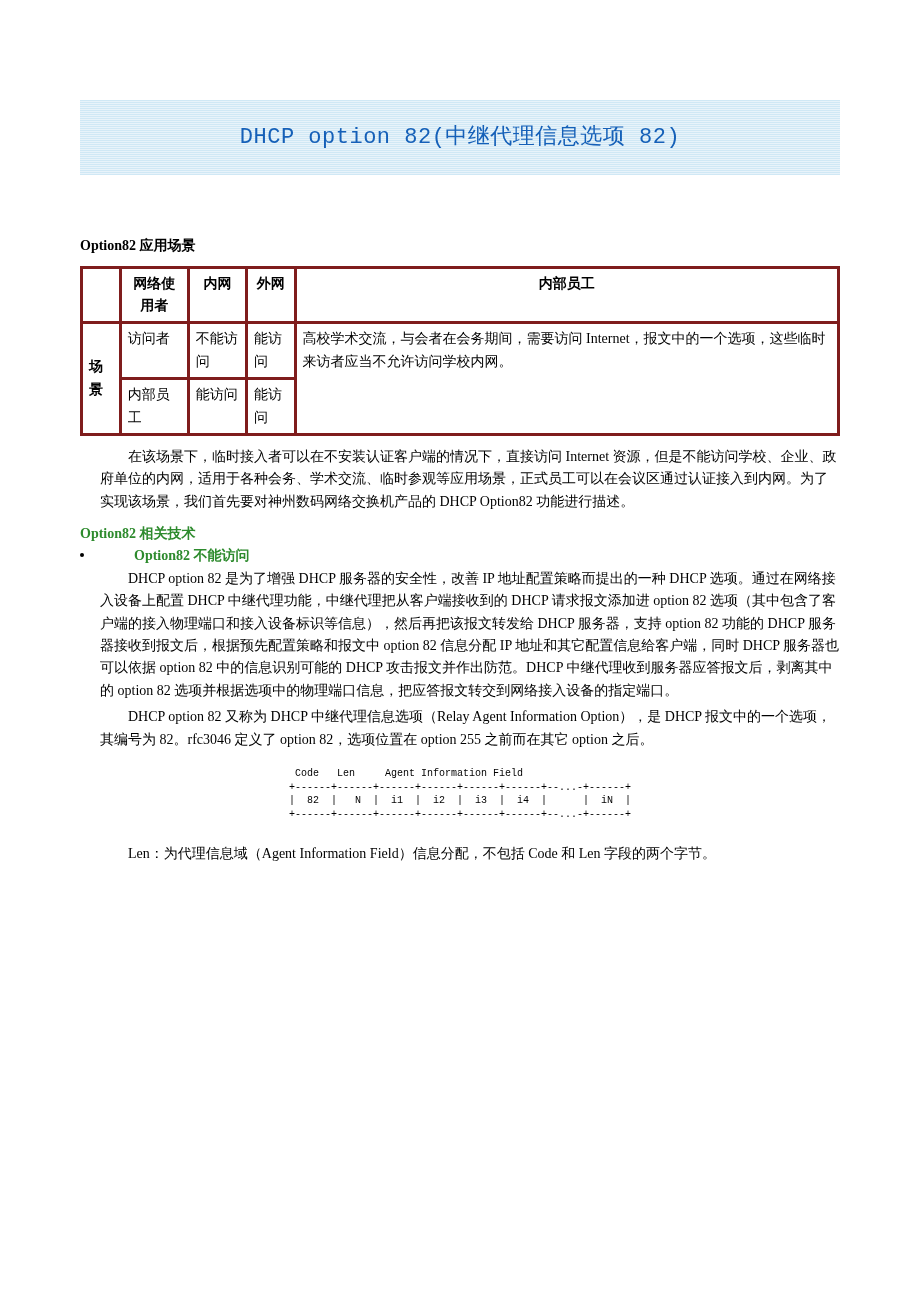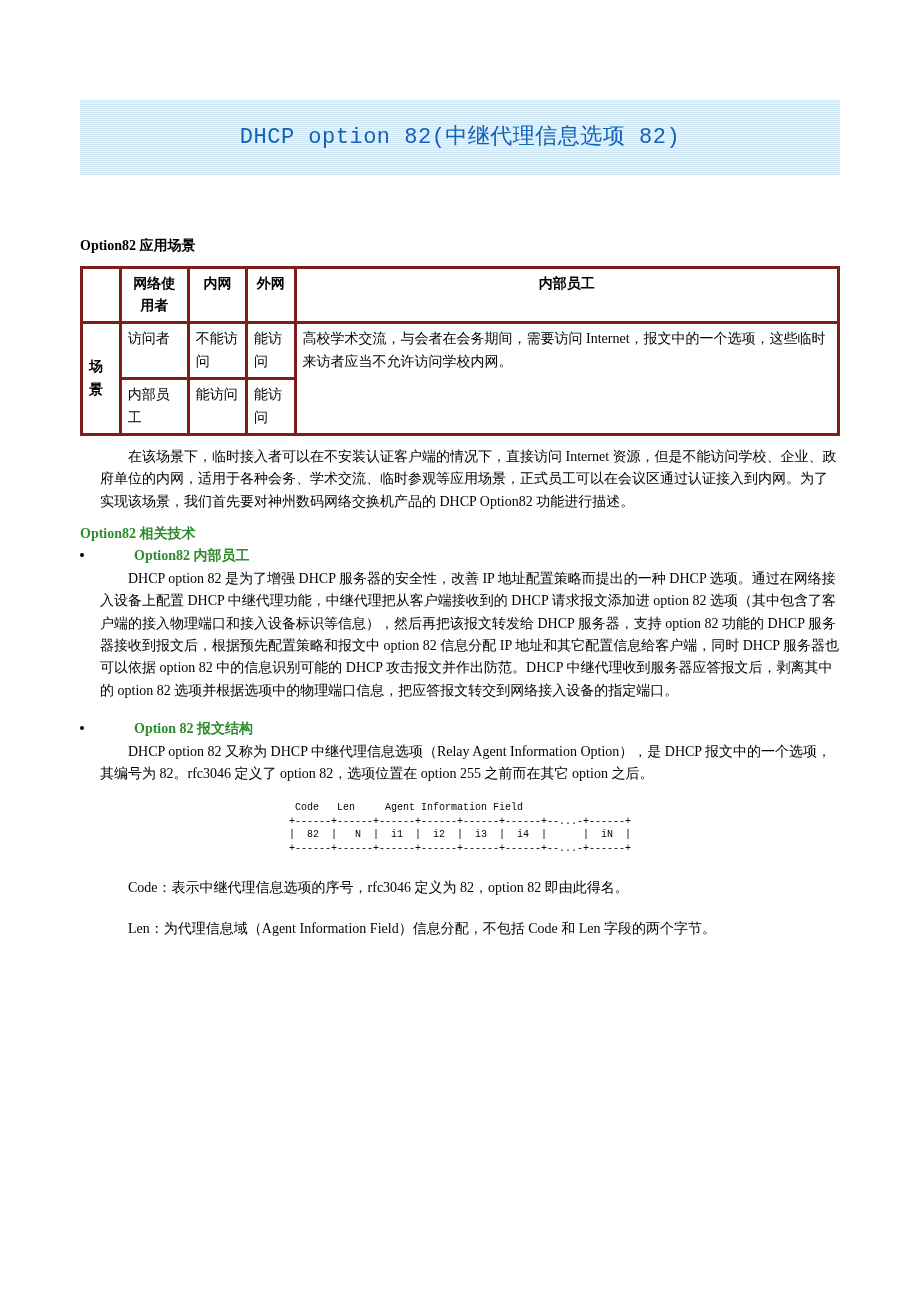--- a/index.html
+++ b/index.html
@@ -111,32 +111,27 @@
     </table>
 
   <p class="para">在该场景下，临时接入者可以在不安装认证客户端的情况下，直接访问 Internet 资源，但是不能访问学校、企业、政府单位的内网，适用于各种会务、学术交流、临时参观等应用场景，正式员工可以在会议区通过认证接入到内网。为了实现该场景，我们首先要对神州数码网络交换机产品的 DHCP Option82 功能进行描述。</p>
 </div>
 
 <div class="content-section">
   <div class="green-heading">Option82 相关技术</div>
 
   <div class="bullet-row">
     <span class="bullet-dot"></span>
-    <span class="green-heading" style="margin-top:0">Option82 内部员工</span>
+    <span class="green-heading" style="margin-top:0">Option82 不能访问</span>
   </div>
   <p class="para">DHCP option 82 是为了增强 DHCP 服务器的安全性，改善 IP 地址配置策略而提出的一种 DHCP 选项。通过在网络接入设备上配置 DHCP 中继代理功能，中继代理把从客户端接收到的 DHCP 请求报文添加进 option 82 选项（其中包含了客户端的接入物理端口和接入设备标识等信息），然后再把该报文转发给 DHCP 服务器，支持 option 82 功能的 DHCP 服务器接收到报文后，根据预先配置策略和报文中 option 82 信息分配 IP 地址和其它配置信息给客户端，同时 DHCP 服务器也可以依据 option 82 中的信息识别可能的 DHCP 攻击报文并作出防范。DHCP 中继代理收到服务器应答报文后，剥离其中的 option 82 选项并根据选项中的物理端口信息，把应答报文转交到网络接入设备的指定端口。</p>
 
-  <div class="bullet-row" style="margin-top:16px">
-    <span class="bullet-dot"></span>
-    <span class="green-heading" style="margin-top:0">Option 82 报文结构</span>
-  </div>
   <p class="para">DHCP option 82 又称为 DHCP 中继代理信息选项（Relay Agent Information Option），是 DHCP 报文中的一个选项，其编号为 82。rfc3046 定义了 option 82，选项位置在 option 255 之前而在其它 option 之后。</p>
 
   <div class="ascii-wrap">
     <pre class="ascii-fig"> Code   Len     Agent Information Field
 +------+------+------+------+------+------+--...-+------+
 |  82  |   N  |  i1  |  i2  |  i3  |  i4  |      |  iN  |
 +------+------+------+------+------+------+--...-+------+</pre>
   </div>
 
-  <p class="para para-block">Code：表示中继代理信息选项的序号，rfc3046 定义为 82，option 82 即由此得名。</p>
   <p class="para para-block">Len：为代理信息域（Agent Information Field）信息分配，不包括 Code 和 Len 字段的两个字节。</p>
 </div>
 
 </body></html>

